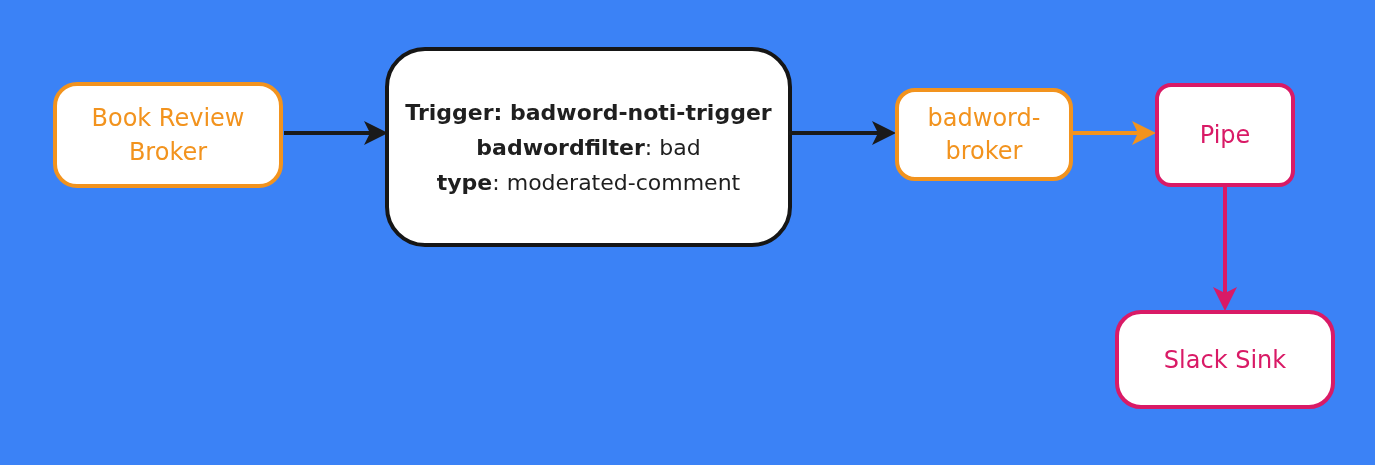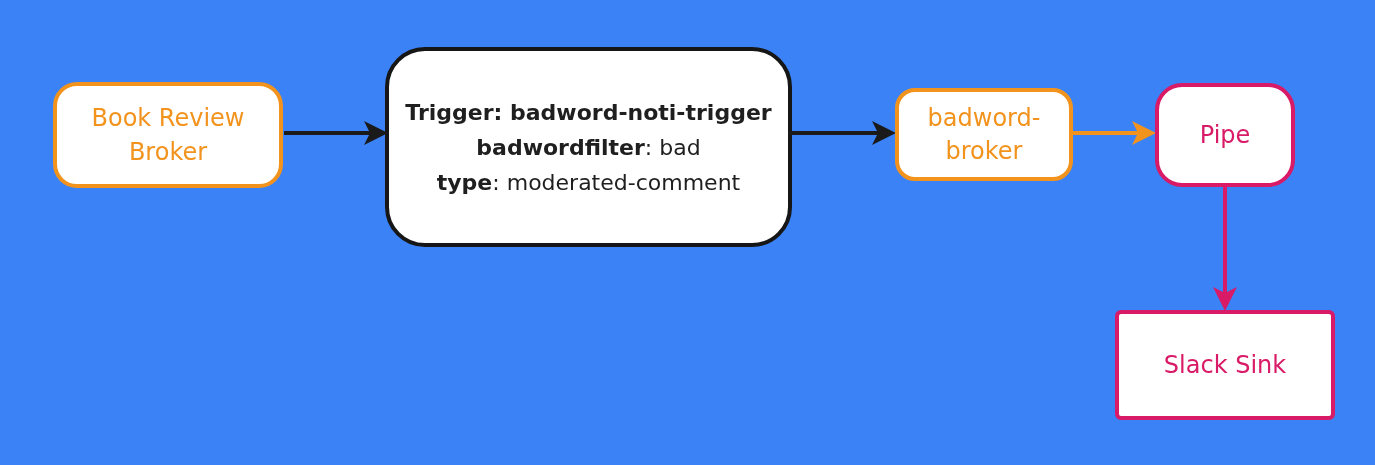--- a/index.html
+++ b/index.html
@@ -42,25 +42,25 @@
   .trigger-line { white-space: nowrap; }
   .trigger-line b, .trigger-title { font-weight: 700; }
 
   #node-badword-broker {
     left: 895px; top: 88px; width: 178px; height: 93px;
     border-radius: 20px; font-size: 24px; line-height: 33px;
     padding: 0 12px;
   }
   #node-pipe {
     left: 1155px; top: 83px; width: 140px; height: 104px;
-    border-radius: 27px; font-size: 24px;
+    border-radius: 16px; font-size: 24px;
   }
   #node-slack-sink {
-    left: 1115px; top: 310px; width: 220px; height: 110px;
-    border-radius: 6px; font-size: 24px;
+    left: 1115px; top: 310px; width: 220px; height: 99px;
+    border-radius: 26px; font-size: 24px;
   }
   .edge { position: absolute; display: block; }
 </style>
 </head>
 <body>
 
 <div class="canvas">
 
   <div class="node orange" id="node-book-review-broker">
     <span>Book Review Broker</span>

